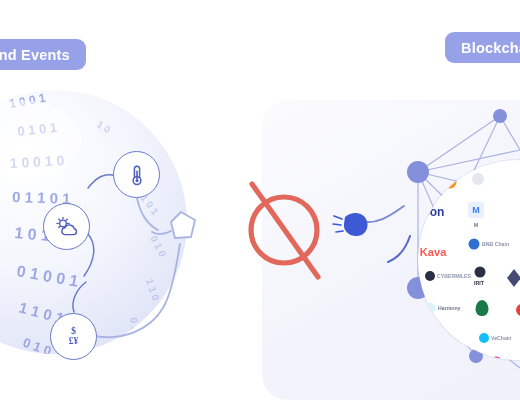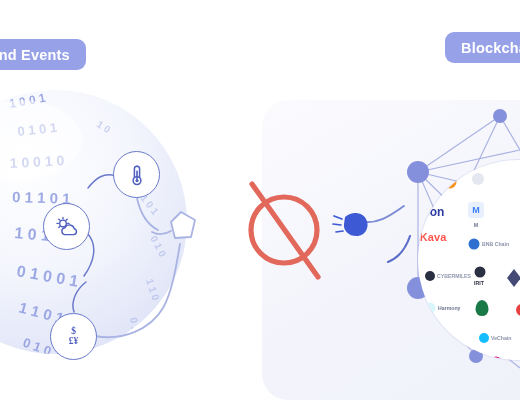--- a/index.html
+++ b/index.html
@@ -245,21 +245,21 @@
       <div class="logo-chip chip-round" style="left:60px;top:19px;width:12px;height:12px;background:#e4e6f0;"></div>
 
       <div class="logo-chip big-word" style="left:14px;top:52px;font-size:12px;color:#2b3ba0;">
         <span>icon</span>
       </div>
       <div class="logo-chip" style="left:58px;top:50px;width:16px;height:16px;background:#e8effd;color:#3d7ff4;font-size:9px;border-radius:3px;">
         <span>M</span>
       </div>
       <div class="logo-label" style="position:absolute;left:58px;top:62px;transform:translate(-50%,0);color:#6c7391;">M</div>
 
-      <div class="logo-chip big-word" style="left:15px;top:77px;font-size:11px;color:#ff564f;">
+      <div class="logo-chip big-word" style="left:15px;top:92px;font-size:11px;color:#ff564f;">
         <span>Kava</span>
       </div>
       <div class="logo-chip chip-round" style="left:56px;top:84px;width:11px;height:11px;background:#2f6fd0;"></div>
       <div class="logo-label" style="position:absolute;left:64px;top:81px;color:#8d93ab;">BNB Chain</div>
 
       <div class="logo-chip chip-round" style="left:12px;top:116px;width:10px;height:10px;background:#2b2f42;"></div>
       <div class="logo-label" style="position:absolute;left:19px;top:113px;color:#9298ae;">CYBERMILES</div>
       <div class="logo-chip chip-round" style="left:62px;top:112px;width:11px;height:11px;background:#2b2f42;"></div>
       <div class="logo-label" style="position:absolute;left:56px;top:120px;color:#2b2f42;">IRIT</div>
       <div class="logo-chip" style="left:96px;top:118px;width:14px;height:18px;background:#454a75;

